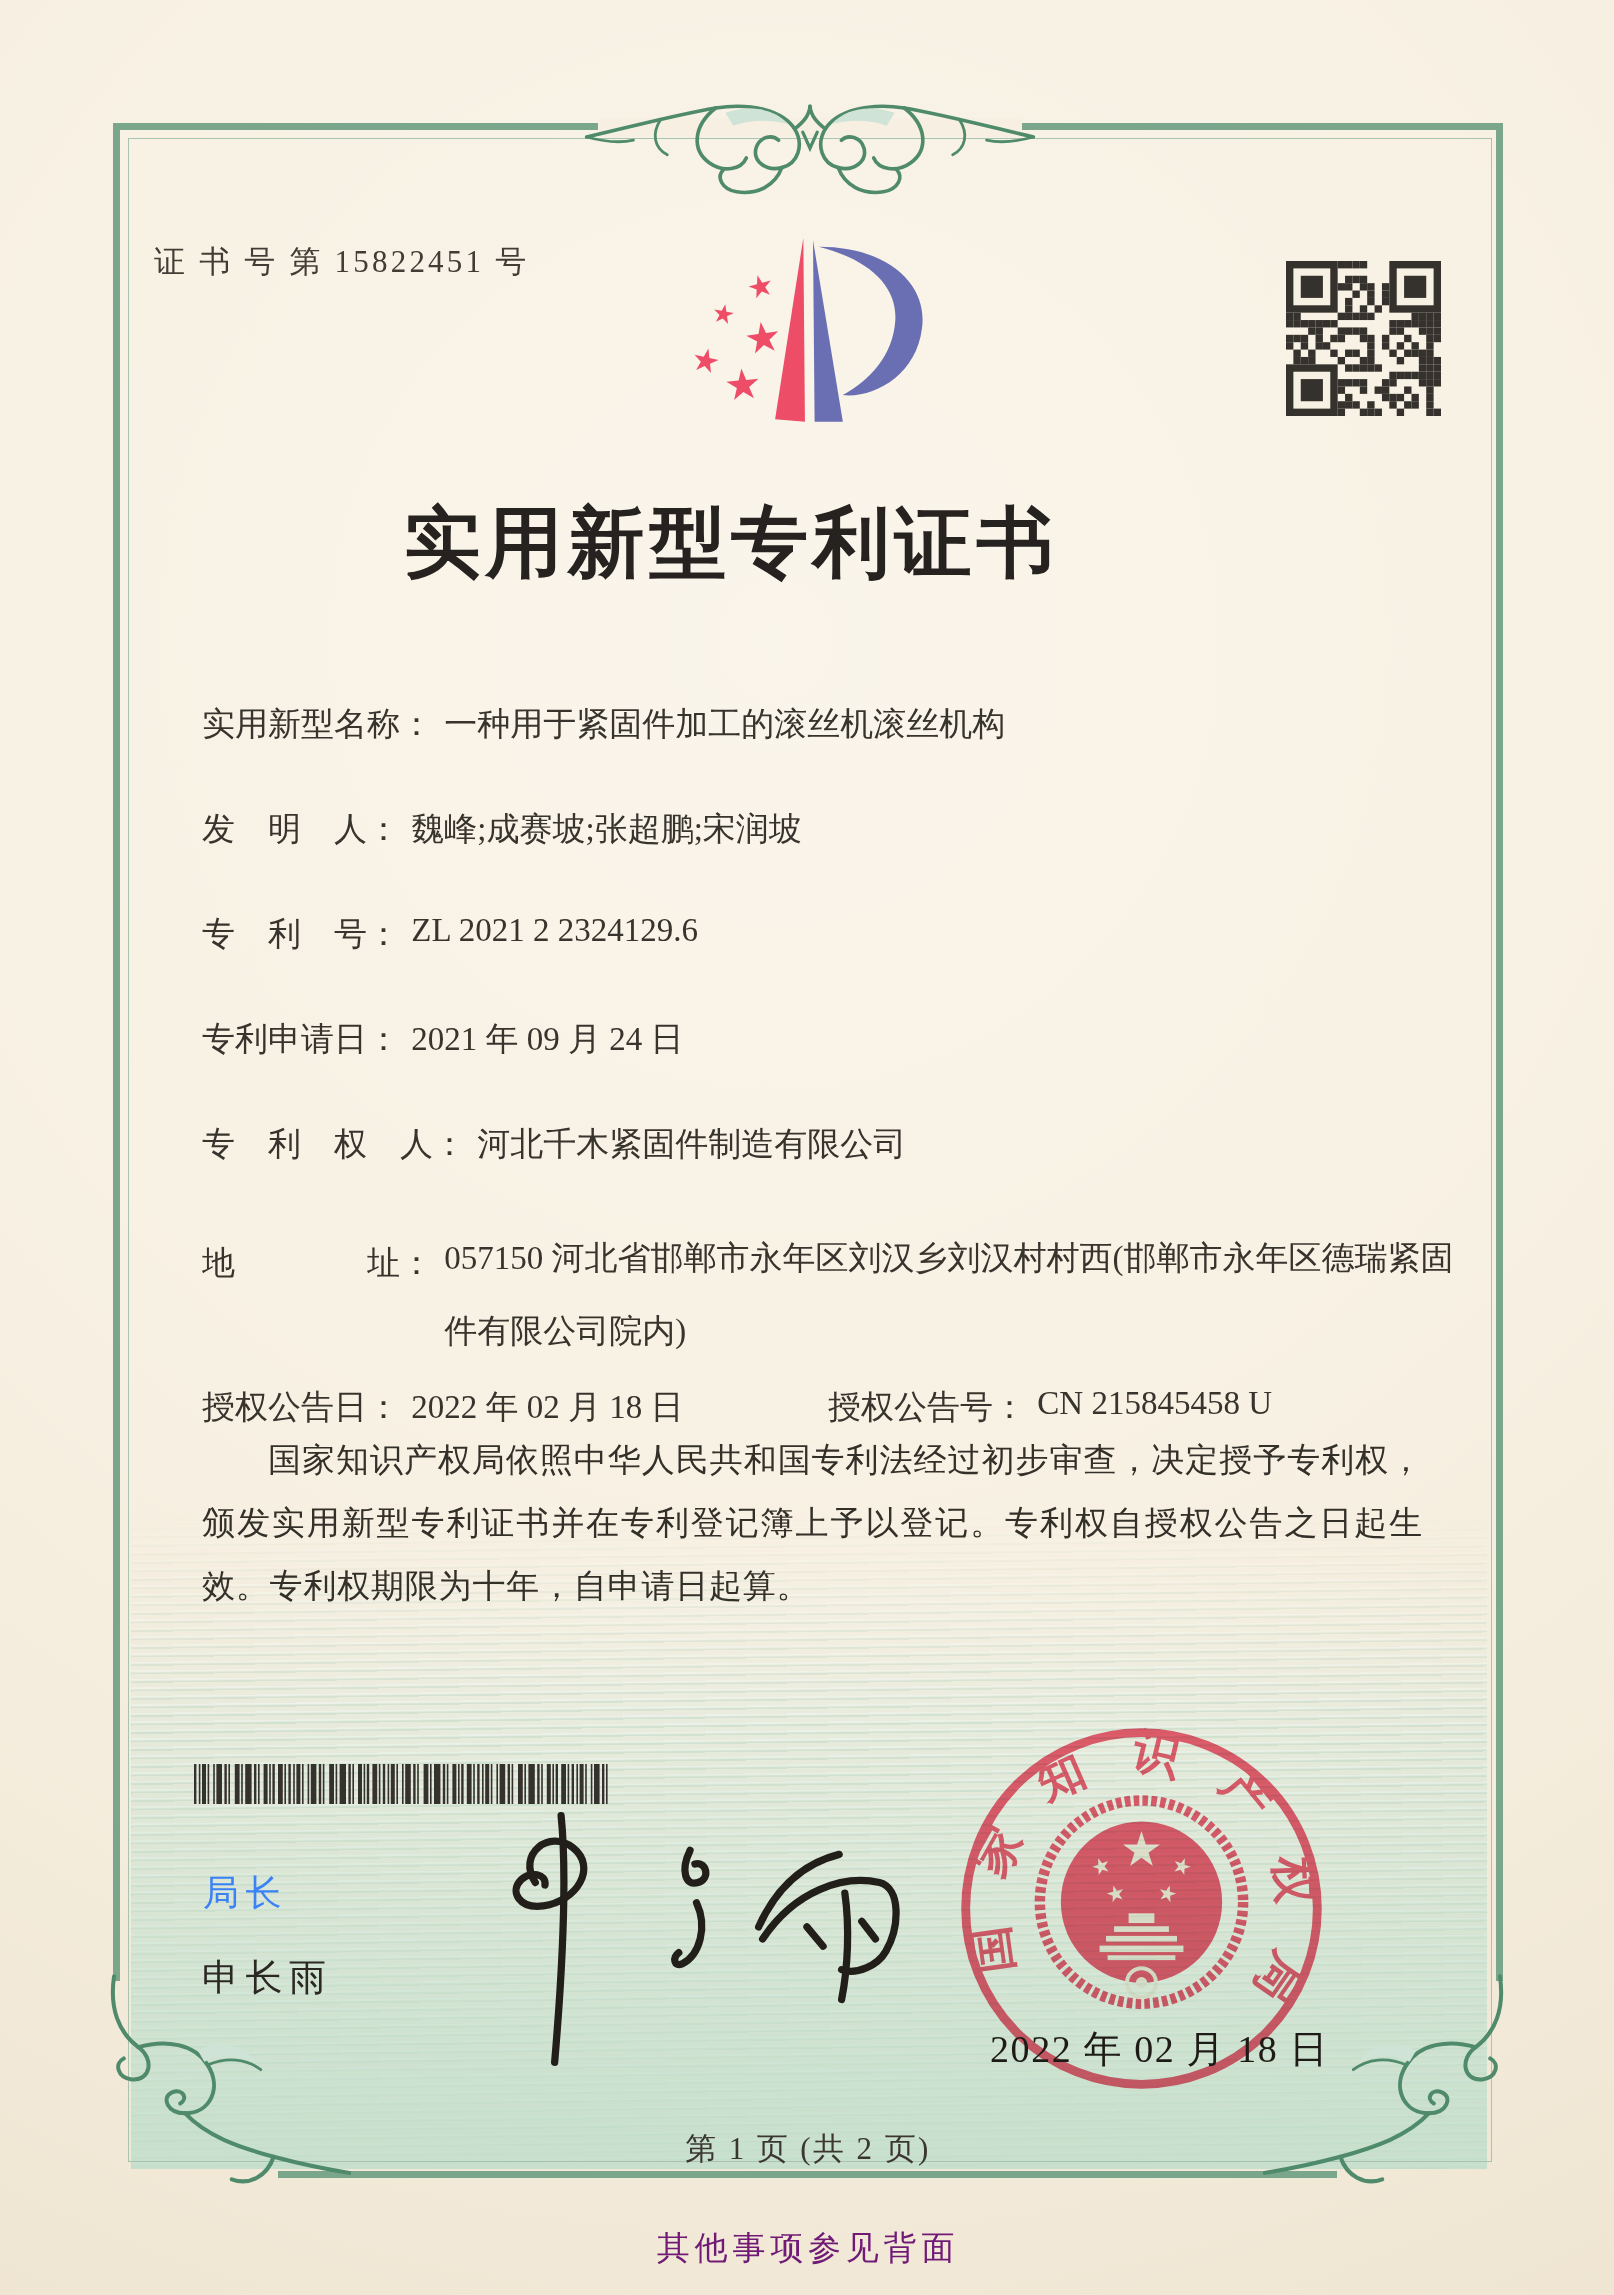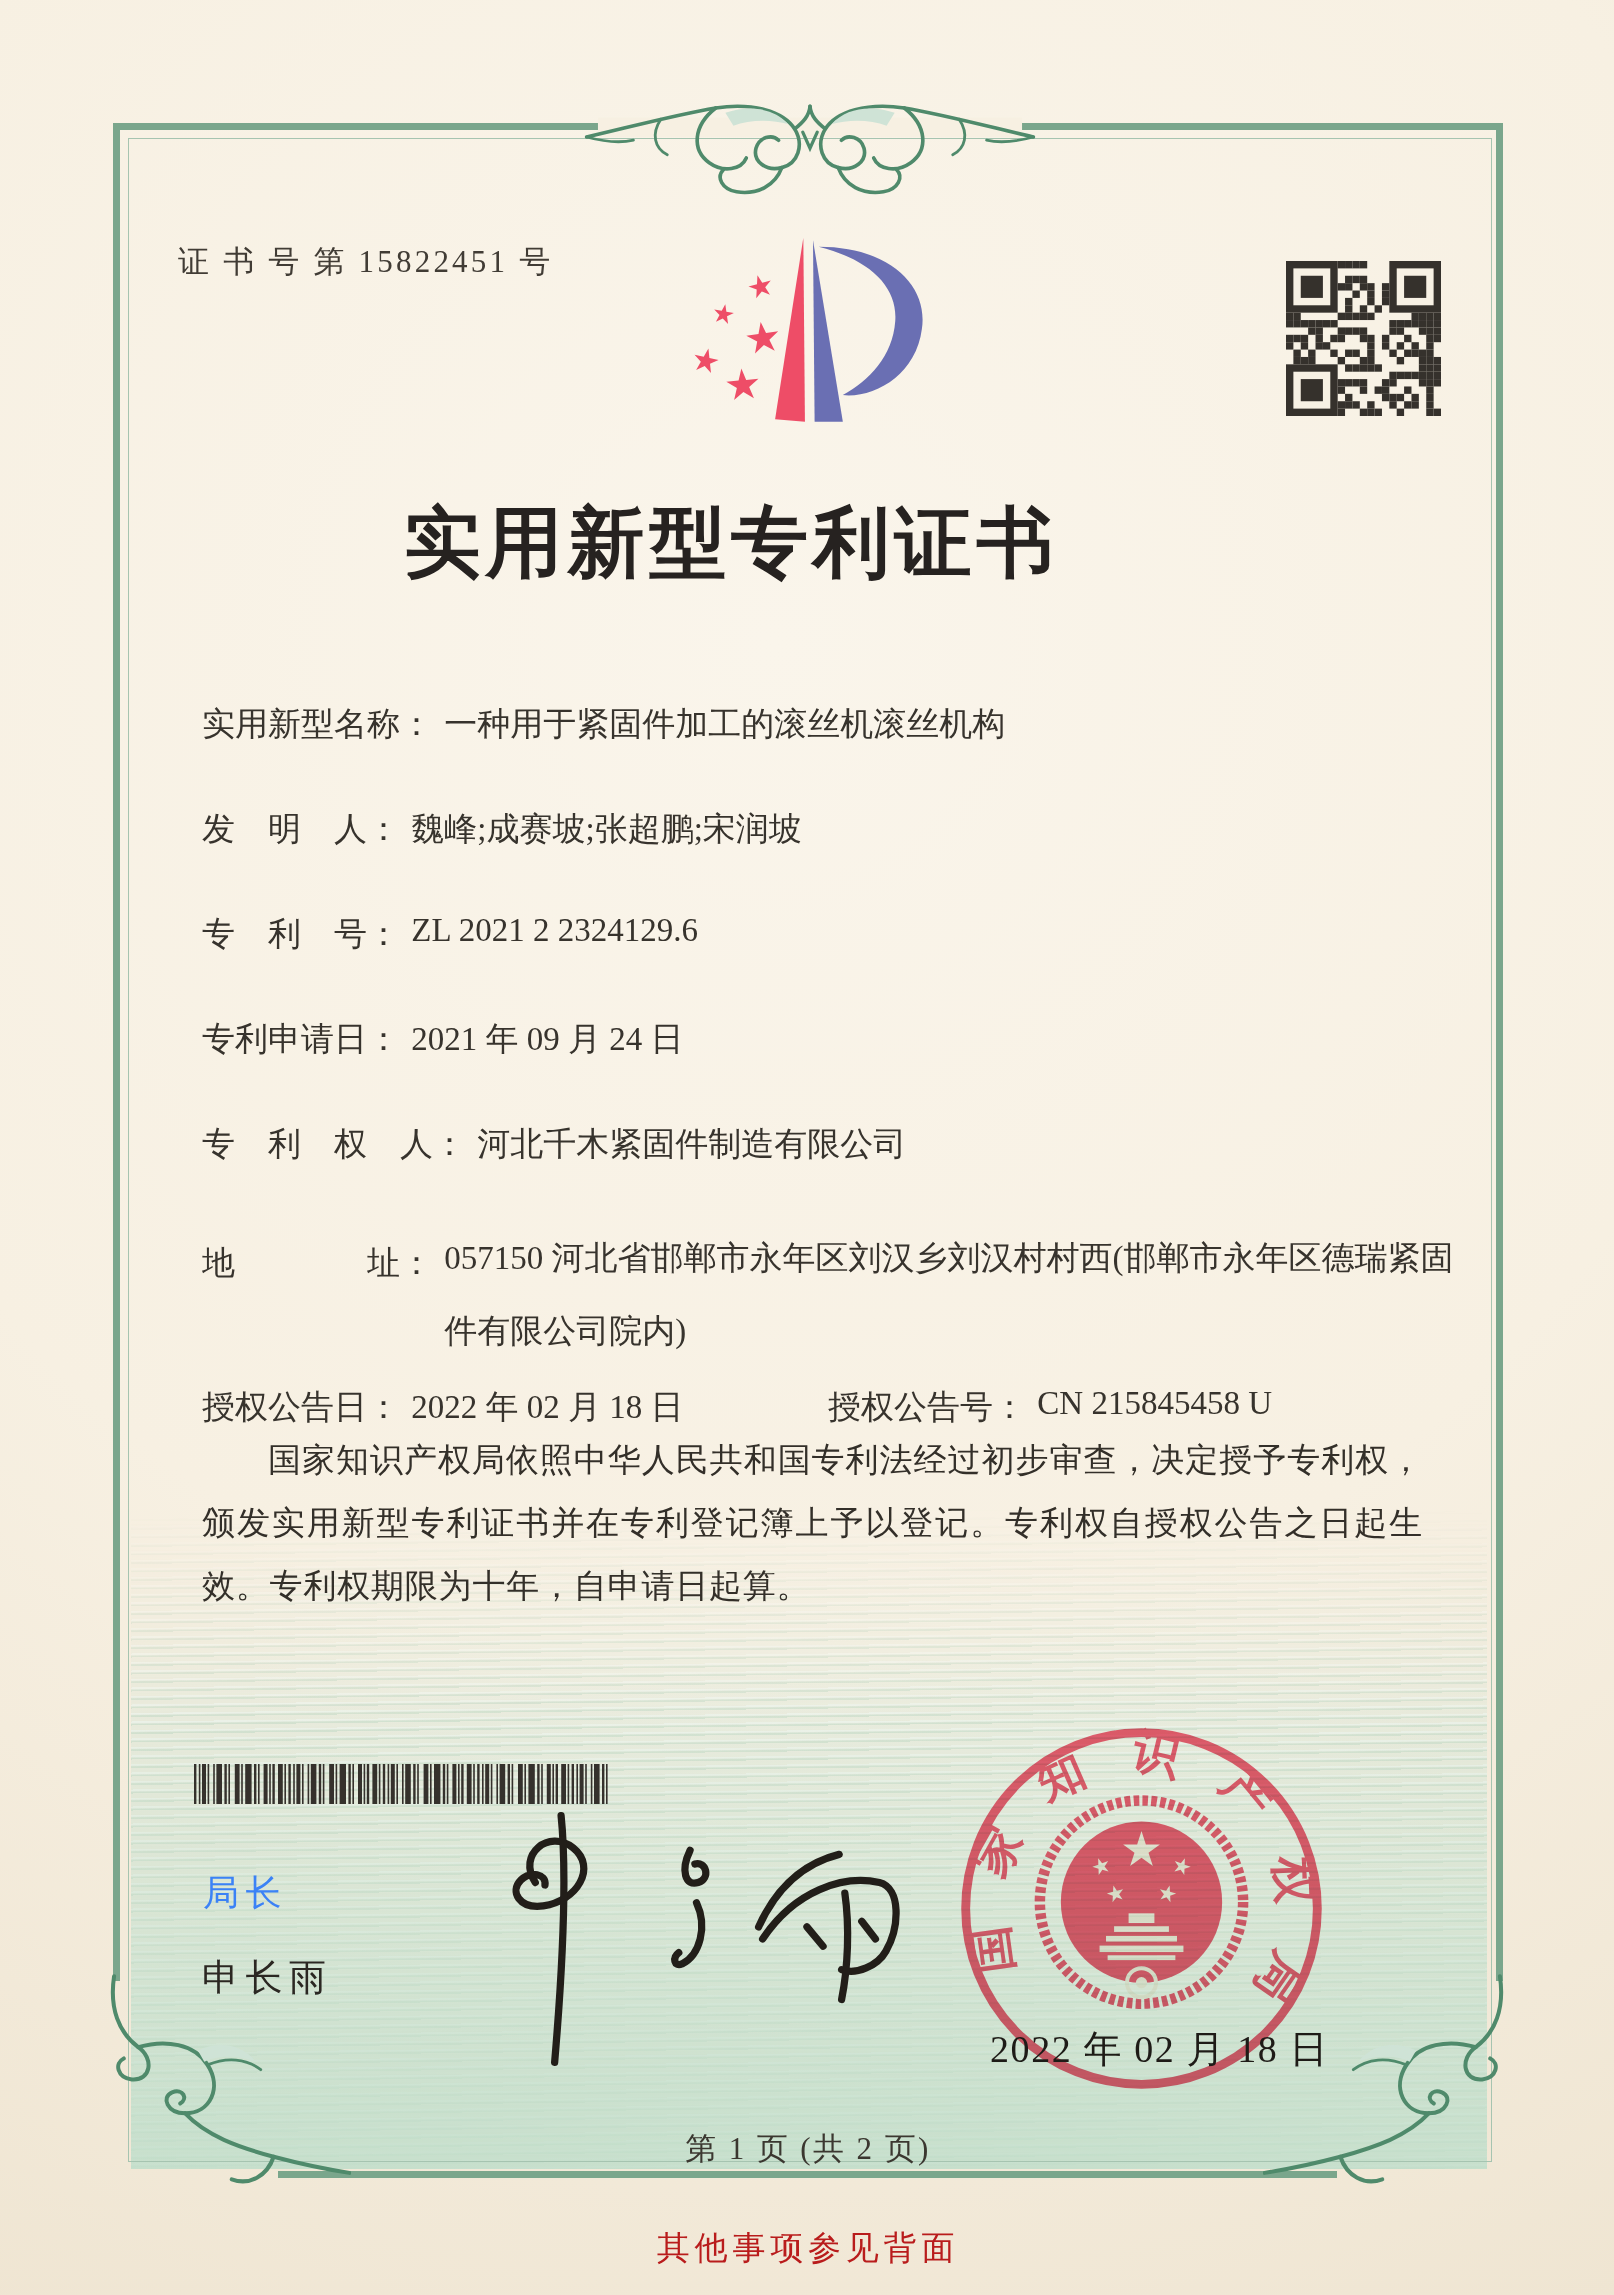--- a/index.html
+++ b/index.html
@@ -21,42 +21,42 @@
     border:1.6px solid #a6c4b0;z-index:2;}
   .waves{position:absolute;left:131px;top:1509px;width:1356px;height:660px;z-index:1;
     background:
       linear-gradient(180deg, rgba(214,233,220,0) 0%, rgba(209,230,216,.35) 30%, rgba(198,224,206,.7) 70%, rgba(194,222,203,.9) 100%),
       repeating-linear-gradient(179.3deg, rgba(255,255,255,.55) 0 1.3px, rgba(150,193,166,.35) 2.7px 4px, rgba(255,255,255,0) 4px 8.5px);
     -webkit-mask-image:linear-gradient(180deg, transparent 0, #000 32%);
     mask-image:linear-gradient(180deg, transparent 0, #000 32%);
   }
   .orn{position:absolute;z-index:3;}
   
-  .cert-no{left:178px;top:241px;font-size:31px;letter-spacing:3.2px;color:#413c35;z-index:4;}
+  .cert-no{left:154px;top:241px;font-size:31px;letter-spacing:3.2px;color:#413c35;z-index:4;}
   .title{left:113px;top:492px;width:1236px;text-align:center;font-size:77px;font-weight:700;
     letter-spacing:4.8px;color:#262220;z-index:4;}
   .frow{left:202px;font-size:33px;color:#37332d;z-index:4;white-space:nowrap;}
   .frow .flabel{display:inline-block;vertical-align:top;}
   .frow .fvalue{display:inline-block;vertical-align:top;margin-left:11.3px;}
   .frow-addr{white-space:normal;}
   .frow-addr .fvalue{width:1025px;line-height:73px;margin-top:-19.4px;vertical-align:top;}
   .frow-addr .flabel{margin-top:0;}
   .paras{left:202px;top:1429px;width:1221px;font-size:33px;line-height:63px;
     text-align:justify;color:#332f29;z-index:4;letter-spacing:0.8px;}
   .paras p{margin:0;text-indent:2em;}
   .paras p + p{margin-top:9.7px;}
   .signer-title{left:203px;top:1869px;font-size:36px;letter-spacing:6.5px;
     font-family:"Liberation Sans","DejaVu Sans",sans-serif;color:#3b82f6;z-index:5;font-weight:500;}
   .signer-name{left:202px;top:1953px;font-size:37px;letter-spacing:6.5px;
     font-family:"Liberation Sans","DejaVu Sans",sans-serif;color:#2b2722;z-index:5;font-weight:500;}
   .seal-date{left:990px;top:2024px;font-size:38px;letter-spacing:1.6px;color:#1e1b17;z-index:6;}
   .footer-page{left:113px;top:2128px;width:1390px;text-align:center;font-size:31px;
     letter-spacing:2.4px;color:#3b3730;z-index:4;}
   .back-note{left:113px;top:2226px;width:1390px;text-align:center;font-size:33px;
-    letter-spacing:4.8px;color:#b91c1c;z-index:4;}
+    letter-spacing:4.8px;color:#701a75;z-index:4;}
   svg{display:block;}
 </style>
 </head>
 <body>
 
 <div class="waves"></div>
 
 <div class="band band-top"></div>
 <div class="band band-left"></div>
 <div class="band band-right"></div>

